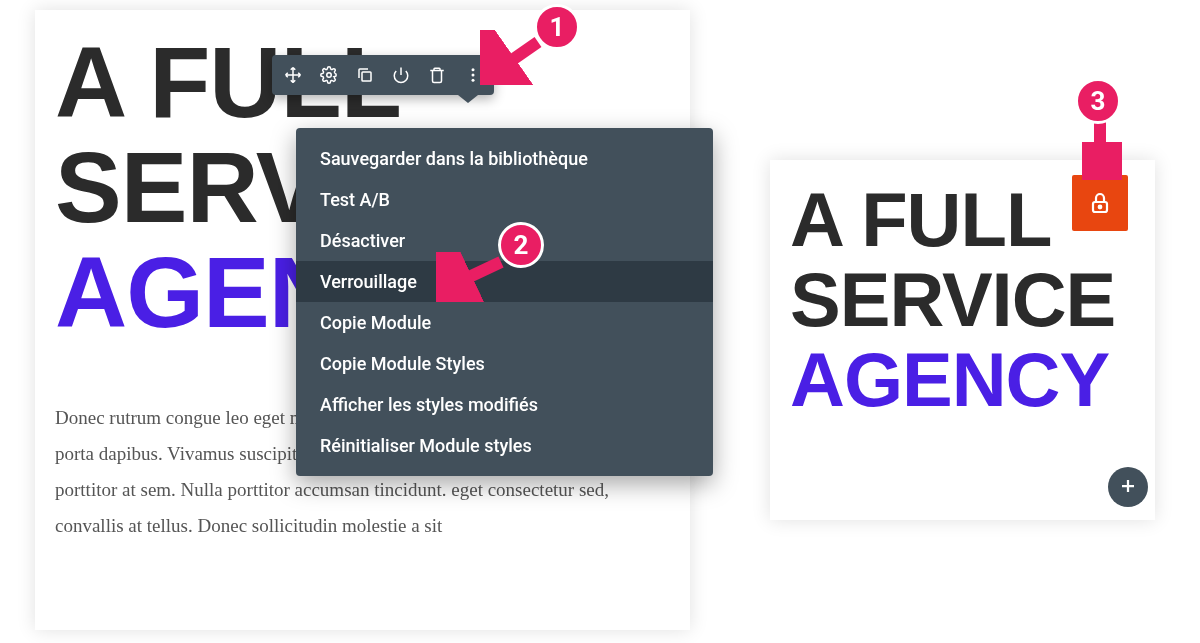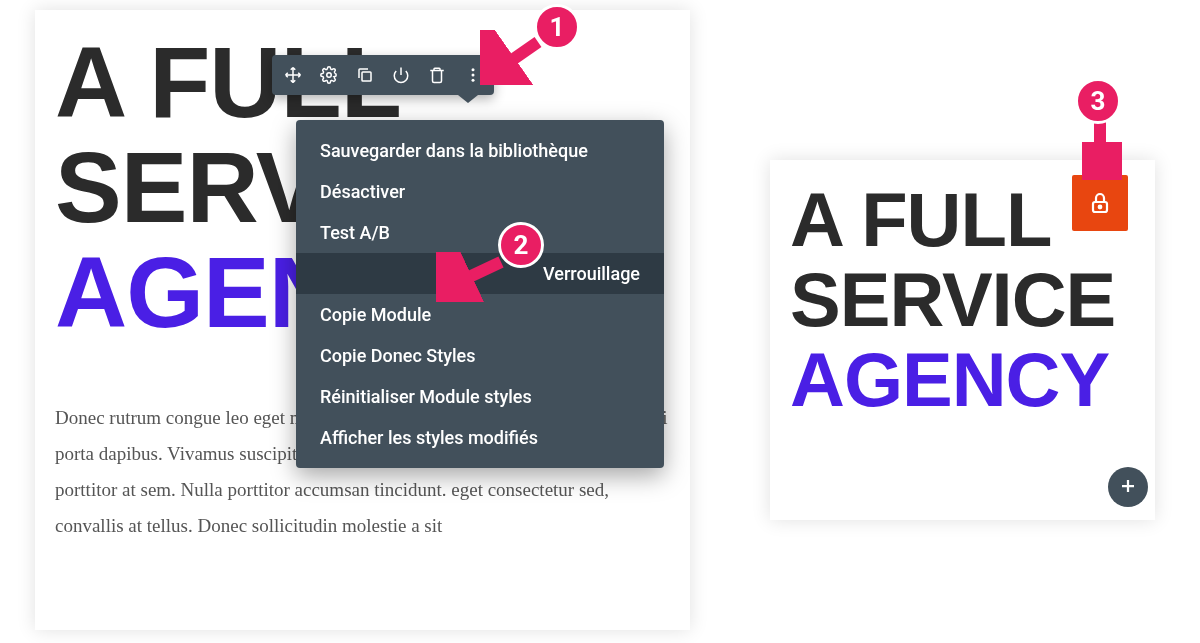--- a/index.html
+++ b/index.html
@@ -78,37 +78,37 @@
     right: 16px;
     width: 0; height: 0;
     border-left: 10px solid transparent;
     border-right: 10px solid transparent;
     border-top: 8px solid #42505B;
   }
 
   
   .menu {
     position: absolute;
-    top: 120px;
+    top: 128px;
     left: 296px;
-    width: 368px;
+    width: 417px;
     background: #42505B;
     border-radius: 4px;
     padding: 10px 0;
     box-shadow: 0 8px 24px rgba(0,0,0,0.35);
     z-index: 20;
   }
   .menu-item {
     color: #fff;
     font-size: 18px;
     padding: 10px 24px;
     cursor: pointer;
     font-weight: 500;
   }
-  .menu-item.hl { background: #2E3A44; text-align: right; }
+  .menu-item.hl { background: #2E3A44; }
 
   
   .badge {
     position: absolute;
     width: 46px;
     height: 46px;
     border-radius: 50%;
     background: #E91E63;
     color: #fff;
     font-weight: 700;
@@ -201,27 +201,27 @@
     <svg width="18" height="18" viewBox="0 0 24 24" fill="#fff">
       <circle cx="12" cy="5" r="2"></circle>
         <circle cx="12" cy="12" r="2"></circle>
         <circle cx="12" cy="19" r="2"></circle>
     </svg>
   </div>
 </div>
 
 <div class="menu">
   <div class="menu-item">Sauvegarder dans la bibliothèque</div>
+  <div class="menu-item">Test A/B</div>
   <div class="menu-item">Désactiver</div>
-  <div class="menu-item">Test A/B</div>
   <div class="menu-item hl">Verrouillage</div>
   <div class="menu-item">Copie Module</div>
-  <div class="menu-item">Copie Donec Styles</div>
+  <div class="menu-item">Copie Module Styles</div>
+  <div class="menu-item">Afficher les styles modifiés</div>
   <div class="menu-item">Réinitialiser Module styles</div>
-  <div class="menu-item">Afficher les styles modifiés</div>
 </div>
 
 <div class="panel panel-right">
   <div class="heading">
     <span>A FULL</span><br>
     <span>SERVICE</span><br>
     <span class="accent">AGENCY</span>
   </div>
 </div>
 

